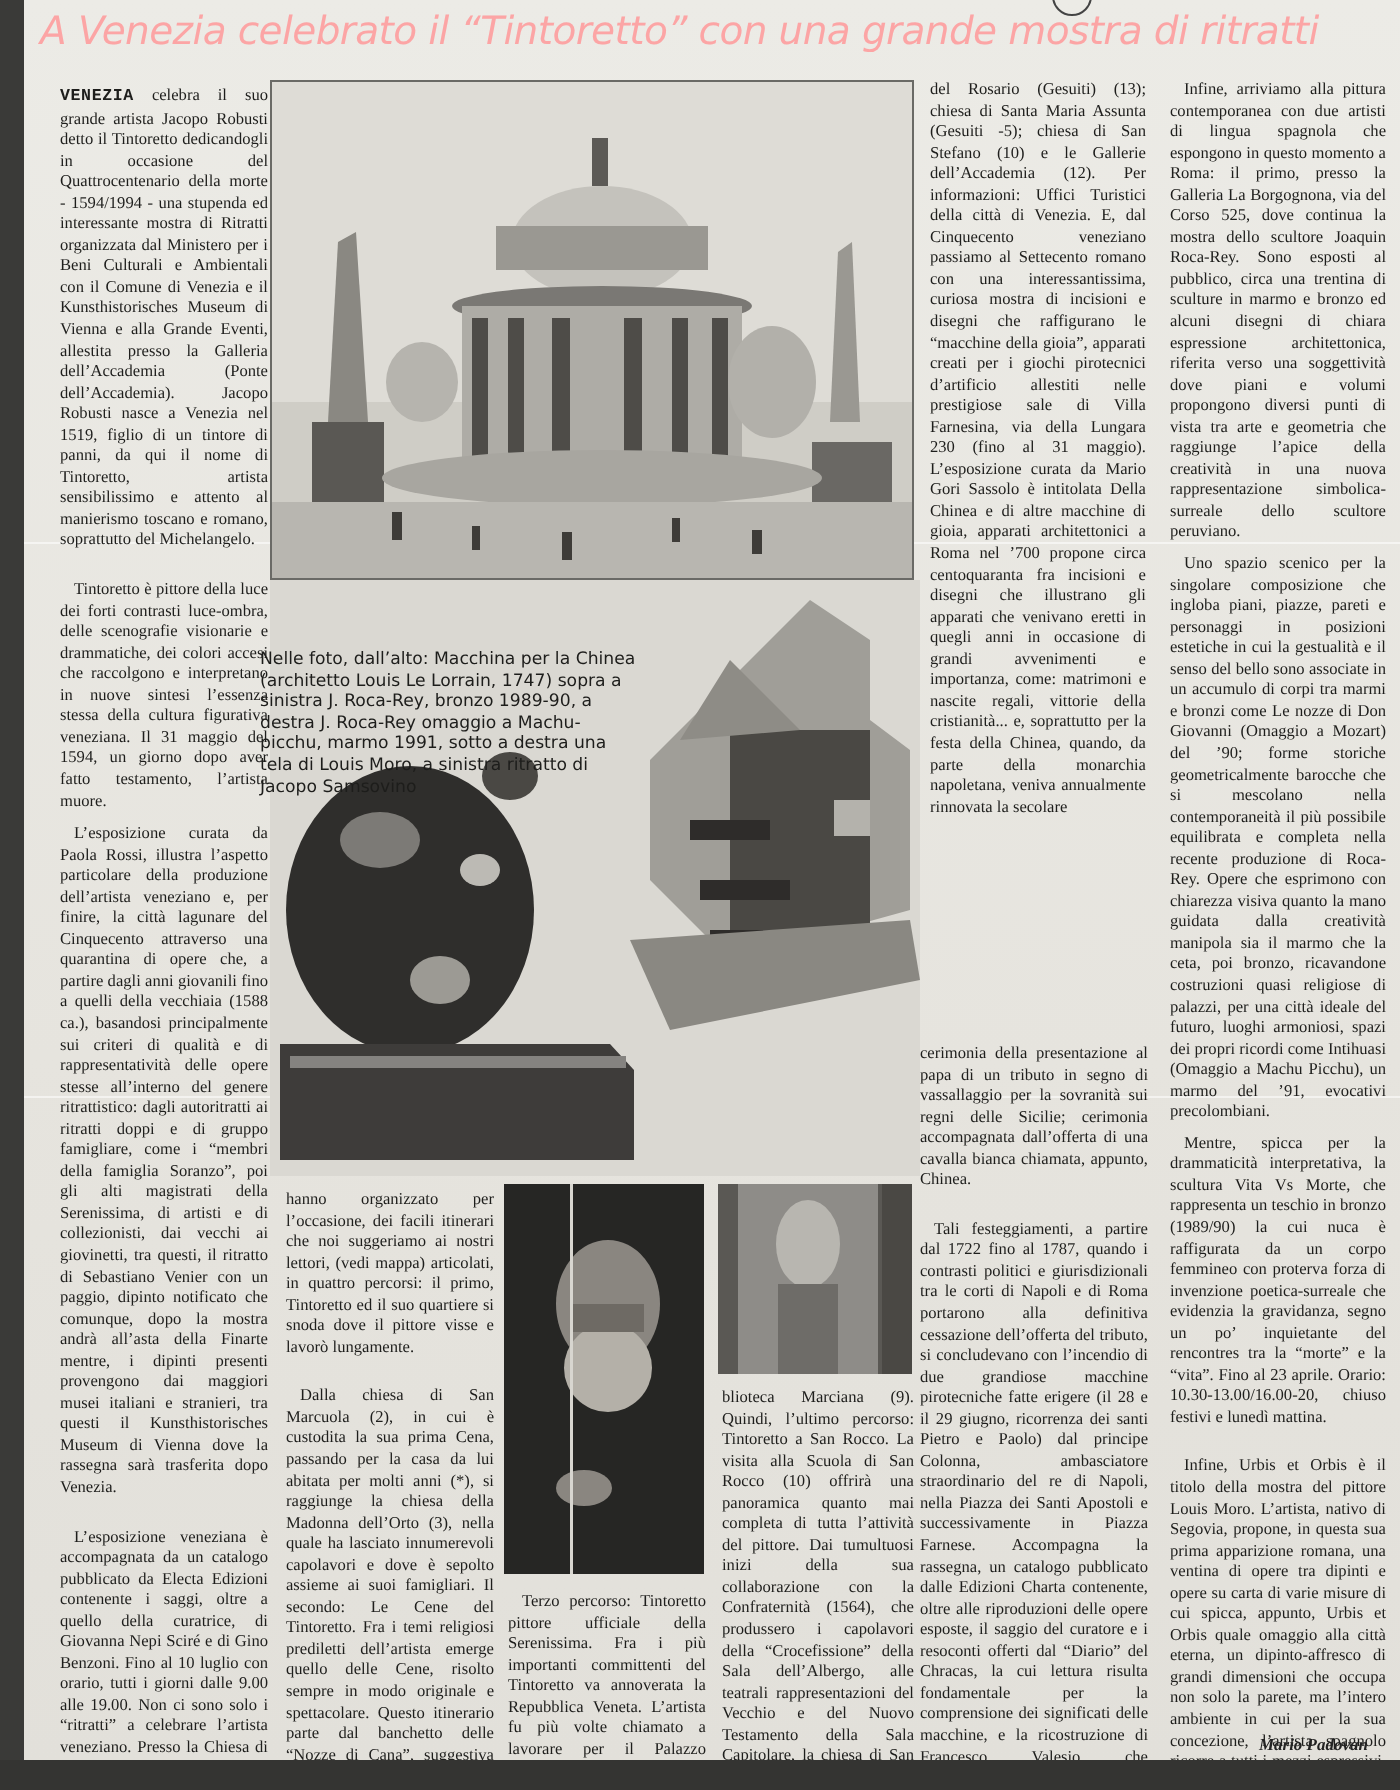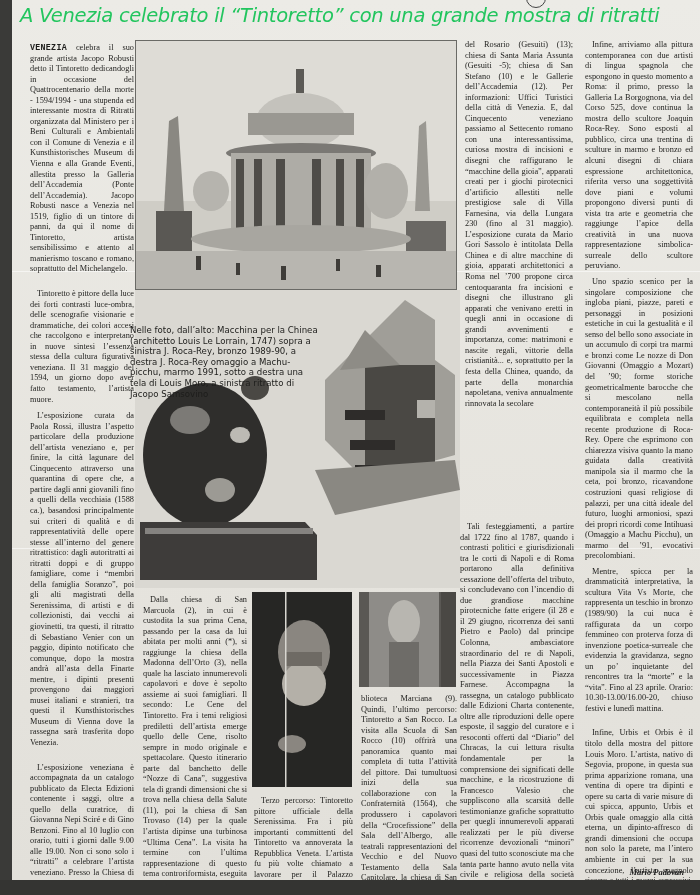--- a/index.html
+++ b/index.html
@@ -1,20 +1,20 @@
 <!DOCTYPE html>
 <html><head>
 <meta charset="utf-8">
 <style>
   html,body{margin:0;padding:0;}
   body{width:700px;height:895px;background:#3a3a38;position:relative;overflow:hidden;font-family:"Liberation Serif",serif;}
   .paper{position:absolute;left:12px;top:0;width:688px;height:880px;background:#e9e7e2;}
   .paper-tone{position:absolute;inset:0;background:linear-gradient(180deg,#ecebe6 0%,#e6e4de 60%,#e2e0da 100%);}
   .fold{position:absolute;left:0;right:0;height:1px;background:rgba(255,255,255,.55);}
-  .title{position:absolute;left:20px;top:4px;width:670px;font-family:"DejaVu Sans",sans-serif;font-style:italic;font-weight:300;font-size:19.5px;color:#22c55e;letter-spacing:-.3px;white-space:nowrap;}
+  .title{position:absolute;left:20px;top:4px;width:670px;font-family:"DejaVu Sans",sans-serif;font-style:italic;font-weight:300;font-size:19.5px;color:#fca5a5;letter-spacing:-.3px;white-space:nowrap;}
   .masthead-arc{position:absolute;left:526px;top:-12px;width:18px;height:18px;border:1.5px solid #444;border-radius:50%;}
   .col{position:absolute;font-size:8.3px;line-height:10.55px;color:#1e1e1c;text-align:justify;hyphens:auto;}
   .col p{margin:0;text-indent:7px;}
   .col p.noind{text-indent:0;}
   .col p + p{margin-top:14px;}
   .lead{font-weight:bold;letter-spacing:.3px;font-family:Liberation Mono, monospace;}
   .photo{position:absolute;overflow:hidden;}
   .ph-temple{left:135px;top:40px;width:320px;height:248px;background:#dcdad4;border:1px solid #6a6a66;}
   .ph-sculptures{left:135px;top:290px;width:325px;height:298px;background:#d9d7d1;}
   .ph-portrait{left:252px;top:592px;width:100px;height:195px;background:#2b2b29;}
@@ -123,37 +123,39 @@
   <svg width="97" height="95" viewBox="0 0 97 95">
     <rect width="97" height="95" fill="#5a5854"></rect>
     <rect x="10" y="0" width="70" height="95" fill="#8e8c88"></rect>
     <ellipse cx="45" cy="30" rx="16" ry="22" fill="#b8b6b0"></ellipse>
     <rect x="30" y="50" width="30" height="45" fill="#6e6c68"></rect>
     <rect x="82" y="0" width="15" height="95" fill="#4a4844"></rect>
   </svg>
 </div>
 
 <div class="col" style="left:143px;top:595px;width:104px;">
+  <p class="noind">hanno organizzato per l’occasione, dei facili itinerari che noi suggeriamo ai nostri lettori, (vedi mappa) articolati, in quattro percorsi: il primo, Tintoretto ed il suo quartiere si snoda dove il pittore visse e lavorò lungamente.</p>
   <p>Dalla chiesa di San Marcuola (2), in cui è custodita la sua prima Cena, passando per la casa da lui abitata per molti anni (*), si raggiunge la chiesa della Madonna dell’Orto (3), nella quale ha lasciato innumerevoli capolavori e dove è sepolto assieme ai suoi famigliari. Il secondo: Le Cene del Tintoretto. Fra i temi religiosi prediletti dell’artista emerge quello delle Cene, risolto sempre in modo originale e spettacolare. Questo itinerario parte dal banchetto delle “Nozze di Cana”, suggestiva tela di grandi dimensioni che si trova nella chiesa della Salute (11), poi la chiesa di San Trovaso (14) per la quale l’artista dipinse una turbinosa “Ultima Cena”. La visita ha termine con l’ultima rappresentazione di questo tema controriformista, eseguita dal Maestro per i monaci benedettini dell’Isola di San Giorgio Maggiore (7).</p>
 </div>
 
 <div class="col" style="left:254px;top:796px;width:99px;">
   <p>Terzo percorso: Tintoretto pittore ufficiale della Serenissima. Fra i più importanti committenti del Tintoretto va annoverata la Repubblica Veneta. L’artista fu più volte chiamato a lavorare per il Palazzo Ducale (8) soprattutto dopo i rovinosi incendi del 1574 e del 1577. Poi, la visita alla Bi-</p>
 </div>
 
 <div class="col" style="left:361px;top:694px;width:96px;">
   <p class="noind">blioteca Marciana (9). Quindi, l’ultimo percorso: Tintoretto a San Rocco. La visita alla Scuola di San Rocco (10) offrirà una panoramica quanto mai completa di tutta l’attività del pittore. Dai tumultuosi inizi della sua collaborazione con la Confraternità (1564), che produssero i capolavori della “Crocefissione” della Sala dell’Albergo, alle teatrali rappresentazioni del Vecchio e del Nuovo Testamento della Sala Capitolare, la chiesa di San Rocco (15), fino ai più alti risultati della sua ricerca luministica delle tele della Sala Terrena.</p>
 
 </div>
 
 <div class="col" style="left:465px;top:40px;width:108px;">
   <p class="noind">del Rosario (Gesuiti) (13); chiesa di Santa Maria Assunta (Gesuiti -5); chiesa di San Stefano (10) e le Gallerie dell’Accademia (12). Per informazioni: Uffici Turistici della città di Venezia. E, dal Cinquecento veneziano passiamo al Settecento romano con una interessantissima, curiosa mostra di incisioni e disegni che raffigurano le “macchine della gioia”, apparati creati per i giochi pirotecnici d’artificio allestiti nelle prestigiose sale di Villa Farnesina, via della Lungara 230 (fino al 31 maggio). L’esposizione curata da Mario Gori Sassolo è intitolata Della Chinea e di altre macchine di gioia, apparati architettonici a Roma nel ’700 propone circa centoquaranta fra incisioni e disegni che illustrano gli apparati che venivano eretti in quegli anni in occasione di grandi avvenimenti e importanza, come: matrimoni e nascite regali, vittorie della cristianità... e, soprattutto per la festa della Chinea, quando, da parte della monarchia napoletana, veniva annualmente rinnovata la secolare</p>
 </div>
 
 <div class="col" style="left:460px;top:522px;width:114px;">
+  <p class="noind">cerimonia della presentazione al papa di un tributo in segno di vassallaggio per la sovranità sui regni delle Sicilie; cerimonia accompagnata dall’offerta di una cavalla bianca chiamata, appunto, Chinea.</p>
   <p>Tali festeggiamenti, a partire dal 1722 fino al 1787, quando i contrasti politici e giurisdizionali tra le corti di Napoli e di Roma portarono alla definitiva cessazione dell’offerta del tributo, si concludevano con l’incendio di due grandiose macchine pirotecniche fatte erigere (il 28 e il 29 giugno, ricorrenza dei santi Pietro e Paolo) dal principe Colonna, ambasciatore straordinario del re di Napoli, nella Piazza dei Santi Apostoli e successivamente in Piazza Farnese. Accompagna la rassegna, un catalogo pubblicato dalle Edizioni Charta contenente, oltre alle riproduzioni delle opere esposte, il saggio del curatore e i resoconti offerti dal “Diario” del Chracas, la cui lettura risulta fondamentale per la comprensione dei significati delle macchine, e la ricostruzione di Francesco Valesio che suppliscono alla scarsità delle testimonianze grafiche soprattutto per quegli innumerevoli apparati realizzati per le più diverse ricorrenze devozionali “minori” quasi del tutto sconosciute ma che tanta parte hanno avuto nella vita civile e religiosa della società romana del Settecento. Orario: 9.00-13.00, chiuso i giorni festivi.</p>
 </div>
 
 <div class="col" style="left:585px;top:40px;width:108px;">
   <p>Infine, arriviamo alla pittura contemporanea con due artisti di lingua spagnola che espongono in questo momento a Roma: il primo, presso la Galleria La Borgognona, via del Corso 525, dove continua la mostra dello scultore Joaquin Roca-Rey. Sono esposti al pubblico, circa una trentina di sculture in marmo e bronzo ed alcuni disegni di chiara espressione architettonica, riferita verso una soggettività dove piani e volumi propongono diversi punti di vista tra arte e geometria che raggiunge l’apice della creatività in una nuova rappresentazione simbolica-surreale dello scultore peruviano.</p>
   <p style="margin-top:5px">Uno spazio scenico per la singolare composizione che ingloba piani, piazze, pareti e personaggi in posizioni estetiche in cui la gestualità e il senso del bello sono associate in un accumulo di corpi tra marmi e bronzi come Le nozze di Don Giovanni (Omaggio a Mozart) del ’90; forme storiche geometricalmente barocche che si mescolano nella contemporaneità il più possibile equilibrata e completa nella recente produzione di Roca-Rey. Opere che esprimono con chiarezza visiva quanto la mano guidata dalla creatività manipola sia il marmo che la ceta, poi bronzo, ricavandone costruzioni quasi religiose di palazzi, per una città ideale del futuro, luoghi armoniosi, spazi dei propri ricordi come Intihuasi (Omaggio a Machu Picchu), un marmo del ’91, evocativi precolombiani.</p>
   <p style="margin-top:5px">Mentre, spicca per la drammaticità interpretativa, la scultura Vita Vs Morte, che rappresenta un teschio in bronzo (1989/90) la cui nuca è raffigurata da un corpo femmineo con proterva forza di invenzione poetica-surreale che evidenzia la gravidanza, segno un po’ inquietante del rencontres tra la “morte” e la “vita”. Fino al 23 aprile. Orario: 10.30-13.00/16.00-20, chiuso festivi e lunedì mattina.</p>
   <p>Infine, Urbis et Orbis è il titolo della mostra del pittore Louis Moro. L’artista, nativo di Segovia, propone, in questa sua prima apparizione romana, una ventina di opere tra dipinti e opere su carta di varie misure di cui spicca, appunto, Urbis et Orbis quale omaggio alla città eterna, un dipinto-affresco di grandi dimensioni che occupa non solo la parete, ma l’intero ambiente in cui per la sua concezione, l’artista spagnolo ricorre a tutti i mezzi espressivi, fatti ispirativi, per quanto giovani, ma già fortemente presenti di una cultura artistica, sul necessario bilanciamento fra colori e forme volute, fra segno/colore che si articola nello spazio-luce che distanzia l’artista dalla complessità reale dell’opera verso una libera fantasia nella più fervida libertà creativa.</p>
 
 </div>

